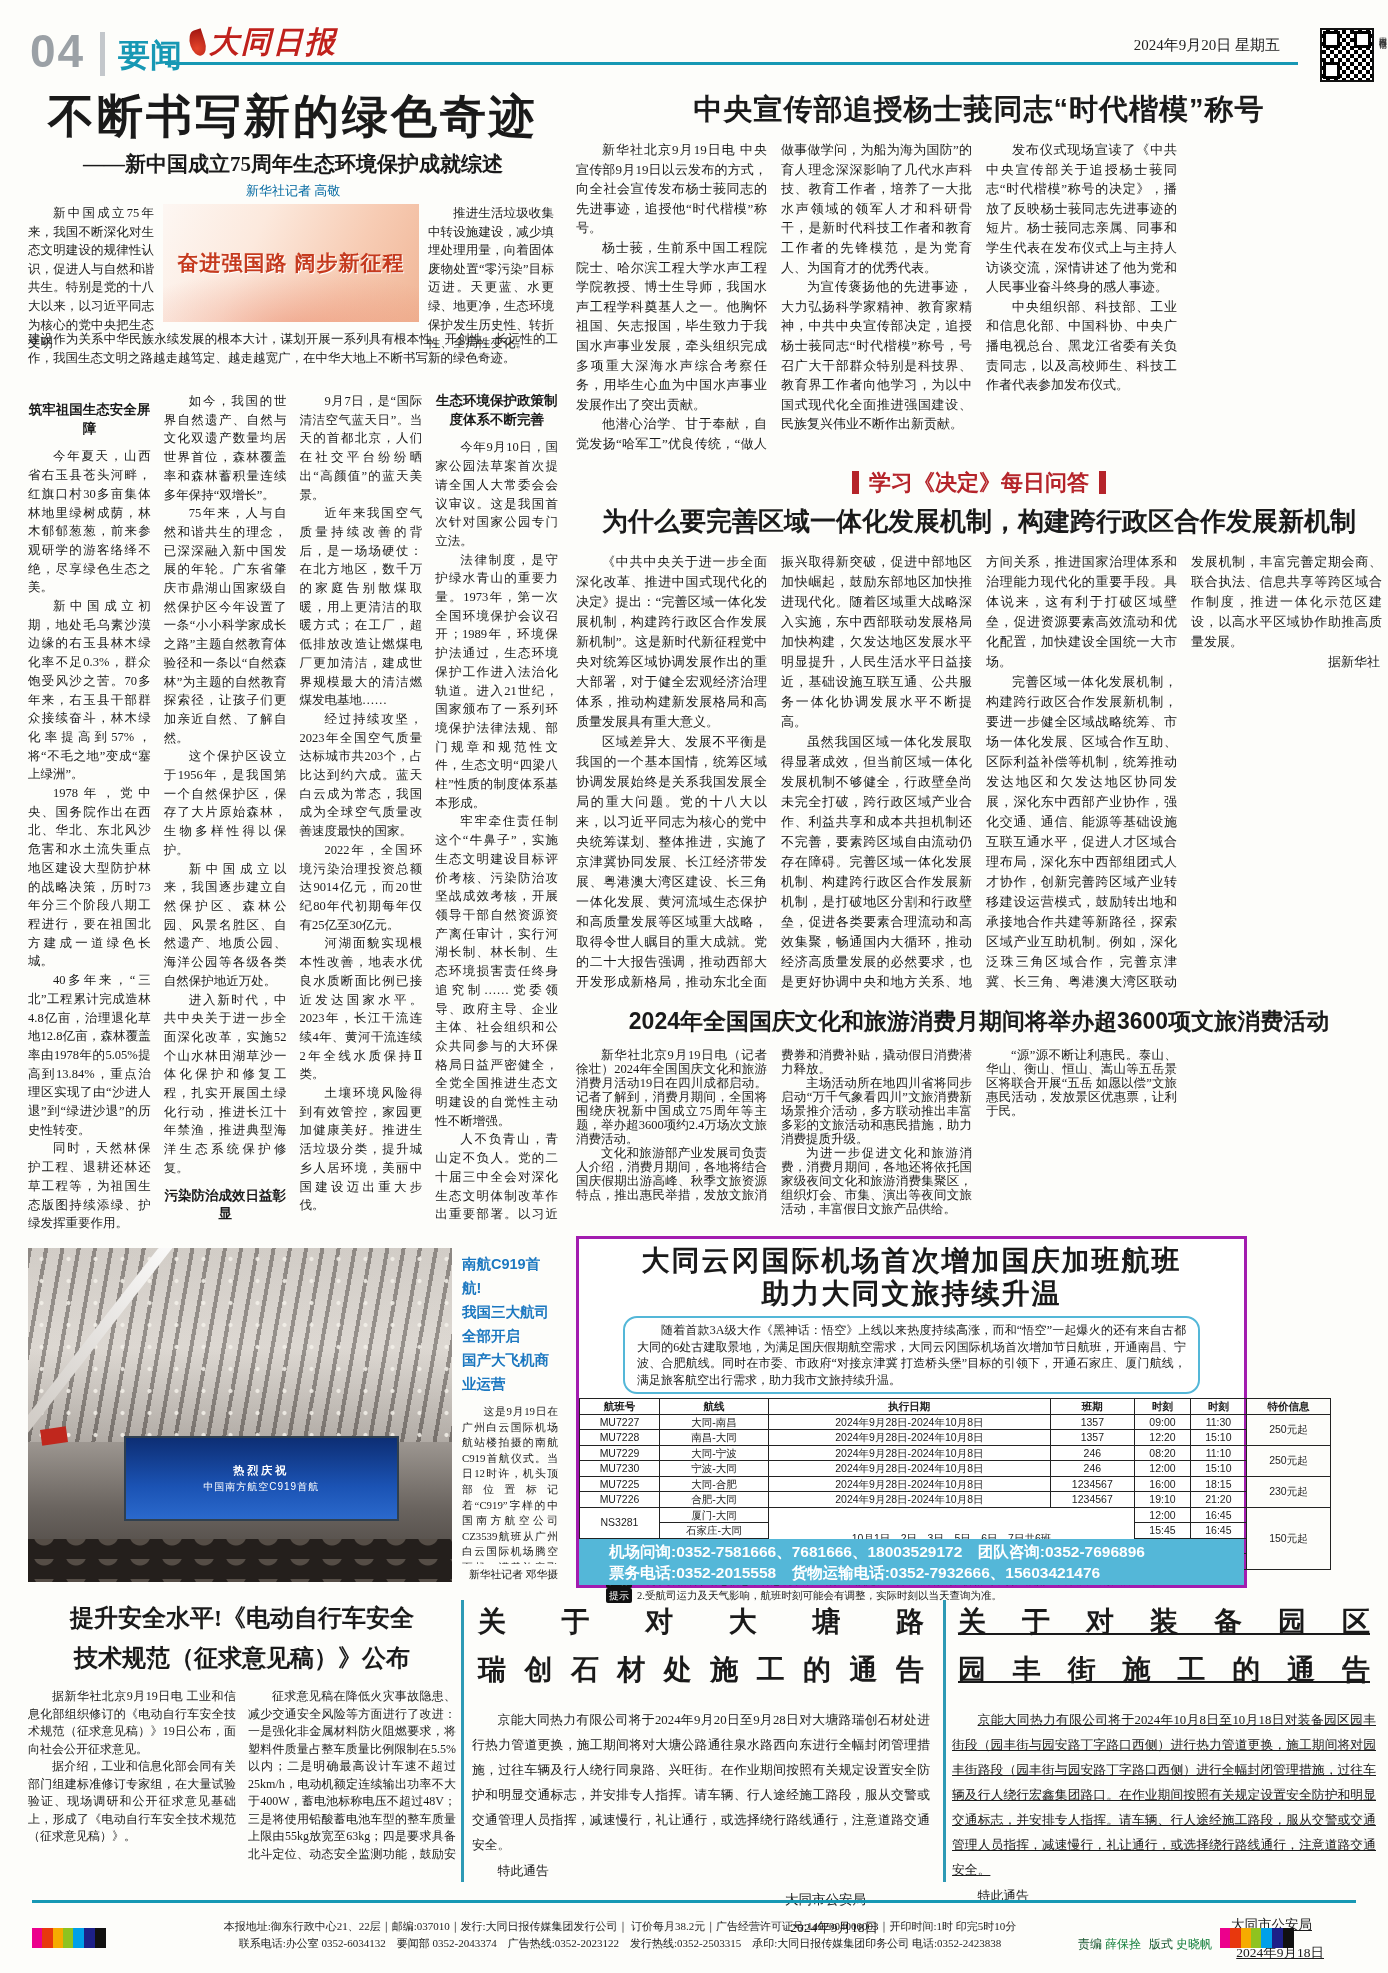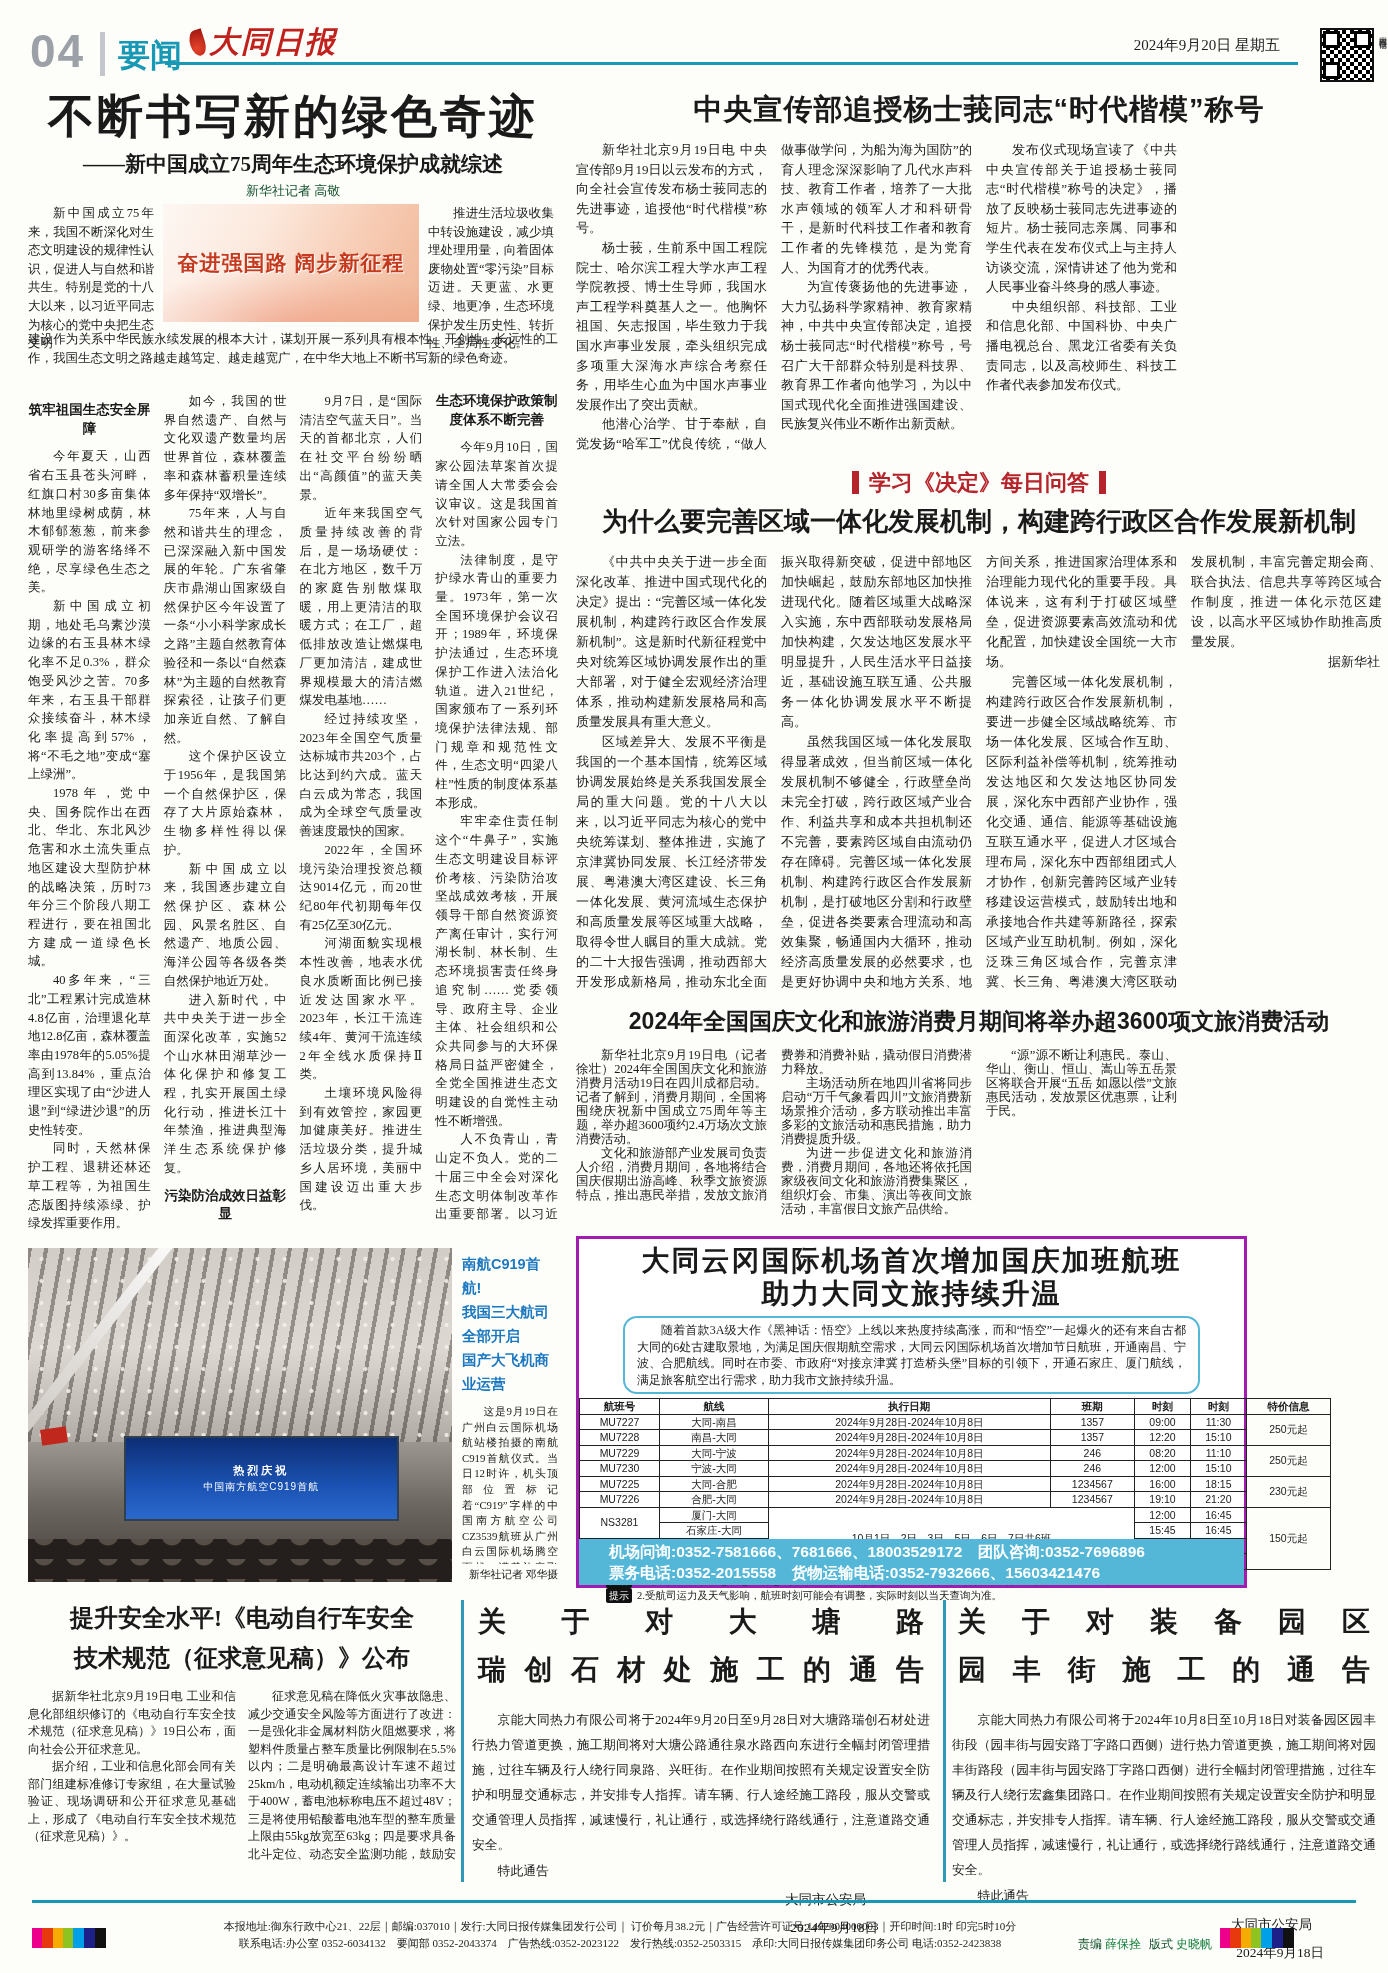--- a/index.html
+++ b/index.html
@@ -18,21 +18,21 @@
   .h-logo-text{font-size:30px;font-weight:700;color:#c0211c;font-style:italic;letter-spacing:2px;}
   .h-line{left:165px;top:62px;width:1133px;height:3px;background:#1798b4;}
   .h-date{left:960px;top:36px;width:320px;text-align:right;font-size:15px;color:#222;}
   .h-qr{left:1320px;top:28px;width:50px;height:50px;border:2px solid #111;background:repeating-conic-gradient(#000 0% 25%,#fff 0% 50%) 0 0/8px 8px;}
   .h-qr i{position:absolute;width:11px;height:11px;border:3px solid #000;background:#fff;}
   .h-qr i.tl{left:1px;top:1px;}.h-qr i.tr{right:1px;top:1px;}.h-qr i.bl{left:1px;bottom:1px;}
   .h-qr-cap{left:1376px;top:30px;writing-mode:vertical-rl;font-size:8px;color:#333;letter-spacing:1px;}
   
   .g-title{left:28px;top:86px;width:530px;font-size:46px;font-weight:800;letter-spacing:3px;}
   .g-sub{left:28px;top:150px;width:530px;font-size:21px;font-weight:700;}
-  .g-by{left:28px;top:182px;width:530px;font-size:13px;color:#14532d;text-align:center;}
+  .g-by{left:28px;top:182px;width:530px;font-size:13px;color:#0369a1;text-align:center;}
   .g-row1{left:28px;top:204px;width:530px;display:flex;gap:9px;}
   .g-lead{width:126px;font-size:12.5px;line-height:18.6px;text-indent:2em;}
   .g-banner{width:256px;height:118px;flex:0 0 auto;position:relative;overflow:hidden;display:flex;align-items:center;justify-content:center;background:linear-gradient(115deg,#fdf7f3 0%,#fce9dd 35%,#f7ccb4 70%,#f0b697 100%);}
   .g-banner::before{content:"";position:absolute;left:-25%;bottom:-60%;width:150%;height:110%;background:radial-gradient(ellipse at center,rgba(222,74,36,.30),transparent 65%);}
   .banner-text{position:relative;font-weight:800;font-size:21px;color:#c53a1e;letter-spacing:1px;text-shadow:1px 1px 0 #fff;white-space:nowrap;}
   .g-side{width:126px;font-size:12.5px;line-height:18.6px;text-indent:2em;}
   .g-lead2{left:28px;top:330px;width:530px;font-size:12.5px;line-height:18.6px;}
   .g-flow{left:28px;top:392px;width:530px;height:846px;column-count:4;column-gap:13px;column-fill:auto;overflow:hidden;font-size:12.5px;line-height:18.7px;}
   .para{text-indent:2em;margin:0;}
   .para-end{text-align:right;margin:0;padding-right:2px;}
@@ -72,21 +72,21 @@
   .air-table th{font-weight:700;}
   .air-tips{margin:3px 27px 0;font-size:10.5px;line-height:15px;}
   .chip{display:inline-block;background:#111;color:#fff;font-size:10px;padding:0 3px;margin-right:5px;border-radius:2px;font-family:"Liberation Sans","DejaVu Sans",sans-serif;}
   .air-bar{position:absolute;left:0;right:0;bottom:0;height:46px;background:#54b7d8;color:#fff;font-family:"Liberation Sans","DejaVu Sans",sans-serif;font-weight:700;font-size:15.5px;line-height:21px;padding:2px 0 0 30px;box-sizing:border-box;}
   
   .v-teal{width:3px;background:#2e9ab5;top:1600px;height:282px;}
   .vt1{left:461px;}  .vt2{left:943px;}
   .eb-title{left:28px;top:1598px;width:428px;font-size:24px;font-weight:800;line-height:40px;}
   .eb-body{left:28px;top:1688px;width:428px;height:192px;column-count:2;column-gap:12px;column-fill:auto;overflow:hidden;font-size:12px;line-height:17.5px;}
   .notice{width:458px;top:1598px;}
-  .n1{left:472px;} .n2{left:952px;width:424px;}
+  .n1{left:472px;} .n2{left:952px;width:424px;text-decoration:underline;}
   .notice-t{font-size:28px;font-weight:800;line-height:48px;text-align:justify;text-align-last:justify;margin:0 6px;}
   .notice-body{margin-top:14px;font-size:12.8px;line-height:25px;text-indent:2em;text-align:justify;}
   .notice-so{font-size:12.8px;line-height:27px;text-indent:2em;}
   .notice-sig{font-size:13.5px;line-height:30px;text-align:right;padding-right:64px;}
   .notice-date{font-size:13.5px;line-height:26px;text-align:right;padding-right:52px;}
   
   .f-line{left:32px;top:1900px;width:1324px;height:3px;background:#1798b4;}
   .rainbow{top:1928px;width:74px;height:20px;background:linear-gradient(90deg,#ec008c 0 14%,#e8380d 14% 28%,#f6ab00 28% 42%,#8fc31f 42% 56%,#00a0e9 56% 70%,#1d2088 70% 85%,#111 85% 100%);}
   .rb-l{left:32px;} .rb-r{left:1220px;}
   .f-text{left:150px;top:1918px;width:940px;font-size:11px;line-height:17px;text-align:center;color:#222;}

